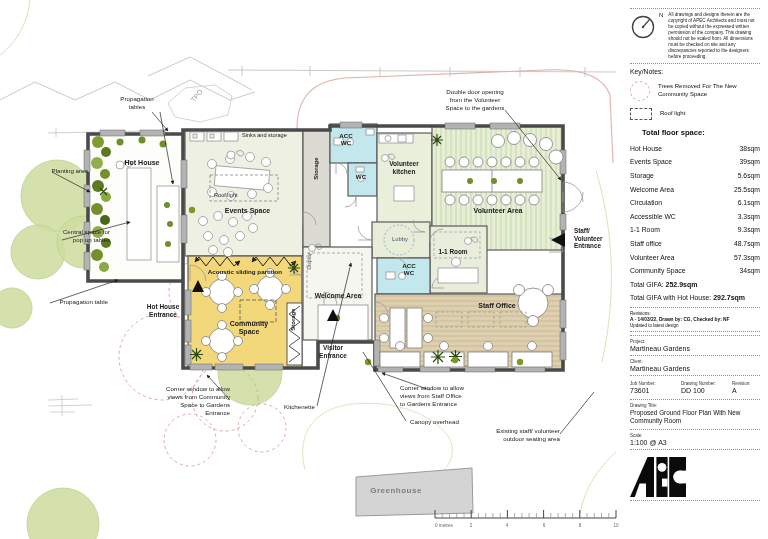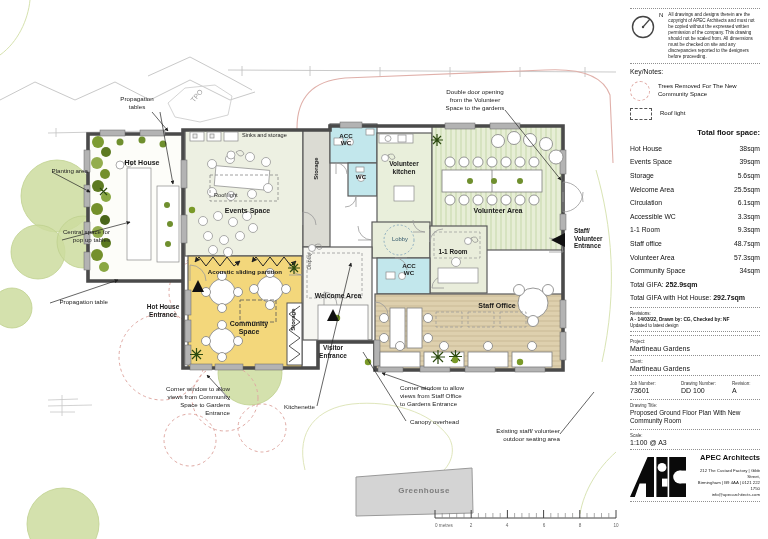--- a/index.html
+++ b/index.html
@@ -18,21 +18,21 @@
   .panel{position:absolute;left:621px;top:0;width:147px;height:539px;box-sizing:border-box;
          padding:5px 8px 2px 9px;font-size:6.8px;}
   .sep{border-top:1px dotted #909090;margin:3px 0;}
   .crow{display:flex;gap:5px;align-items:flex-start;margin:2px 0 1px;}
   .copy{font-size:4.6px;line-height:1.3;color:#222;flex:1;}
   .keyhead{font-size:6.8px;margin:4px 0 6px;}
   .keyrow{display:flex;gap:8px;align-items:center;margin-bottom:7px;}
   .keysym-circle{width:18px;height:18px;border:1px dashed #dfa8a2;border-radius:50%;flex:none;}
   .keysym-rect{width:20px;height:10px;border:1px dashed #555;flex:none;}
   .keylbl{font-size:6px;line-height:1.3;white-space:pre-line;}
-  .fshead{font-size:7.6px;font-weight:bold;margin:8px 0 8px;text-align:right;}
+  .fshead{font-size:7.6px;font-weight:bold;margin:8px 12px 8px;}
   .frow{display:flex;justify-content:space-between;margin-bottom:6.6px;font-size:6.8px;}
   .totline{font-size:6.8px;margin-bottom:6px;}
   .totline b{font-size:7px;}
   .flabel{font-size:4.5px;color:#333;margin:2px 0 1px;}
   .fvalue{font-size:7px;margin-bottom:2px;}
   .revhead{font-size:4.5px;margin:1px 0;}
   .reventry{font-size:4.8px;font-weight:bold;margin:1px 0;}
   .revnote{font-size:4.5px;margin-bottom:2px;}
   .status{font-size:9.2px;letter-spacing:1.6px;text-align:center;padding:5px 0 4px;color:#111;}
   .cols3{display:flex;}
@@ -467,21 +467,21 @@
   <div class="lbl room" style="left:430px;top:248px;width:46px;font-size:6.4px;">1-1 Room</div>
   <div class="lbl room" style="left:396px;top:262px;width:26px;font-size:6.2px;">ACC
 WC</div>
   <div class="lbl room" style="left:305px;top:292px;width:66px;font-size:6.8px;">Welcome Area</div>
   <div class="lbl small vert" style="left:291px;top:258px;width:36px;text-align:center;color:#555;font-size:5.2px;">Display</div>
   <div class="lbl" style="left:195px;top:268px;width:100px;font-size:6.2px;font-weight:bold;text-align:center;">Acoustic sliding partition</div>
   <div class="lbl room" style="left:216px;top:320px;width:66px;">Community
 Space</div>
   <div class="lbl small vert" style="left:273px;top:316px;width:42px;text-align:center;font-weight:bold;font-size:6px;">Storage</div>
   <div class="lbl room" style="left:462px;top:302px;width:70px;">Staff Office</div>
-  <div class="lbl room gray" style="left:384px;top:486px;width:80px;font-size:8px;letter-spacing:0.5px;">Greenhouse</div>
+  <div class="lbl room gray" style="left:356px;top:486px;width:80px;font-size:8px;letter-spacing:0.5px;">Greenhouse</div>
   <div class="lbl" style="left:190px;top:92px;font-size:7px;color:#9a9a9a;transform:rotate(-50deg);">TPO</div>
 
   <div class="lbl room" style="left:130px;top:303px;width:66px;font-size:6.5px;">Hot House
 Entrance</div>
   <div class="lbl room" style="left:303px;top:344px;width:60px;font-size:6.5px;">Visitor
 Entrance</div>
   <div class="lbl room" style="left:574px;top:227px;width:46px;font-size:6.3px;text-align:left;">Staff/
 Volunteer
 Entrance</div>
 
@@ -605,22 +605,16 @@
     <div class="logorow">
       <svg width="56" height="44" viewBox="0 0 70 55">
         <polygon points="0,55 22,5 30,5 30,55 20,55 20,38 12,38 6,55" fill="#0a0a0a"></polygon>
         <rect x="33" y="5" width="14" height="50" fill="#0a0a0a"></rect>
         <circle cx="40" cy="18" r="5.5" fill="#fff"></circle>
         <rect x="40" y="32" width="7" height="10" fill="#fff"></rect>
         <rect x="49" y="5" width="21" height="50" fill="#0a0a0a"></rect>
         <circle cx="62" cy="30" r="8" fill="#fff"></circle>
         <rect x="62" y="22" width="8" height="16" fill="#fff"></rect>
       </svg>
-      <div style="flex:1;">
-        <div class="firm">APEC Architects</div>
-        <div class="addr">212 The Custard Factory | Gibb Street,
-Birmingham | B9 4AA | 0121 222 1750
-info@apecarchitects.com</div>
-      </div>
     </div>
     <div class="sep"></div>
   </div>
 </div>
 
 </body></html>

